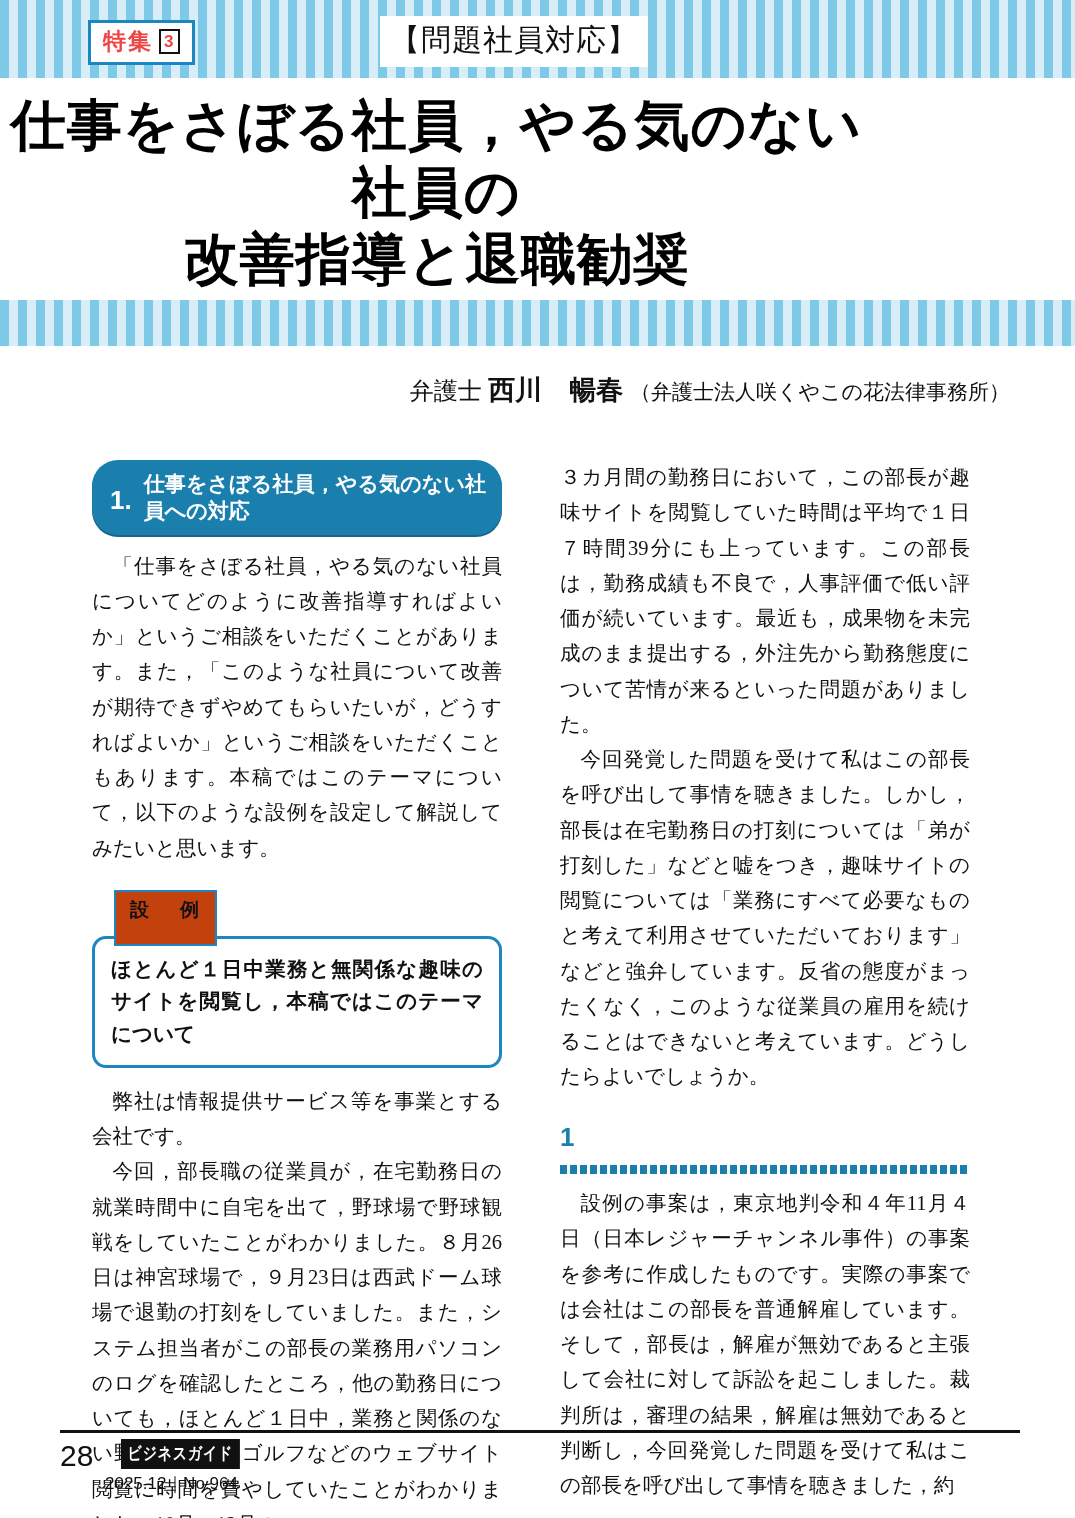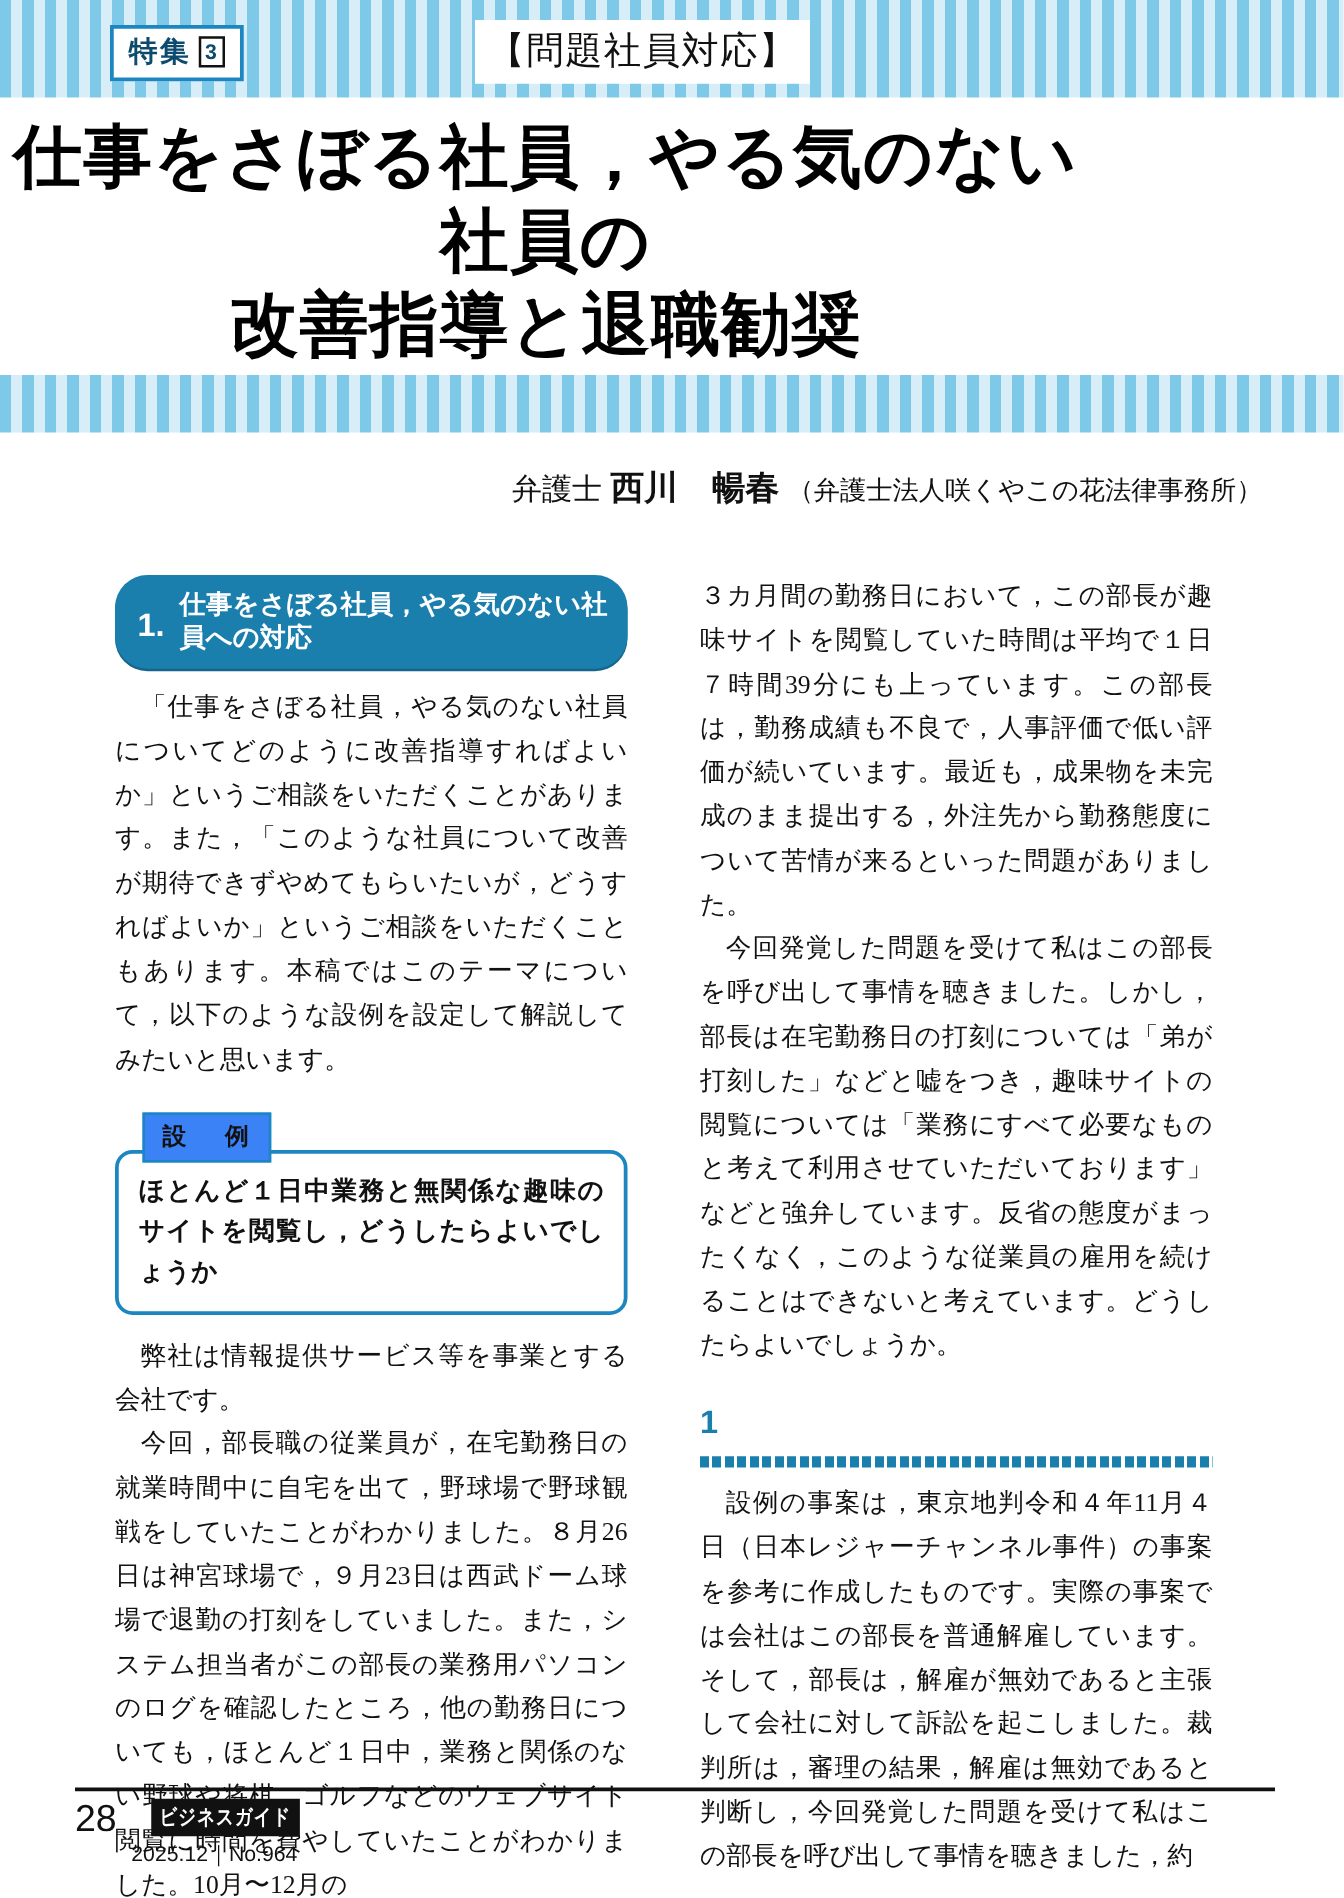--- a/index.html
+++ b/index.html
@@ -41,21 +41,21 @@
     position: absolute;
     left: 88px;
     top: 20px;
     background: #ffffff;
     border: 3px solid #1b86c0;
     padding: 3px 12px 5px 12px;
     font-family: "Liberation Sans", sans-serif;
     font-weight: bold;
     font-size: 23px;
     letter-spacing: 2px;
-    color: #0c4a6e;
+    color: #ef4444;
     display: flex;
     align-items: center;
     gap: 6px;
   }
   .feature-badge .num {
     border: 2px solid #111;
     font-size: 17px;
     line-height: 1;
     padding: 2px 3px;
     display: inline-block;
@@ -158,23 +158,23 @@
 
   
   .example-label {
     display: inline-block;
     border: 2px solid #1b86c0;
     color: #111;
     font-family: "Liberation Sans", sans-serif;
     font-weight: bold;
     font-size: 19px;
     letter-spacing: 6px;
-    padding: 2px 10px 1px 14px;
+    padding: 2px 10px 17px 14px;
     margin-left: 22px;
-    background: #3b82f6;
+    background: #c2410c;
     position: relative;
     z-index: 2;
     top: 10px;
   }
   .example-box {
     border: 3px solid #1b86c0;
     border-radius: 14px;
     padding: 14px 16px 14px 16px;
     font-family: "Liberation Sans", sans-serif;
     font-weight: bold;
@@ -291,21 +291,21 @@
   <div class="sec-head">
     <span class="num">1.</span>
     <span class="txt">仕事をさぼる社員，やる気のない社員への対応</span>
   </div>
 
   <p>「仕事をさぼる社員，やる気のない社員についてどのように改善指導すればよいか」というご相談をいただくことがあります。また，「このような社員について改善が期待できずやめてもらいたいが，どうすればよいか」というご相談をいただくこともあります。本稿ではこのテーマについて，以下のような設例を設定して解説してみたいと思います。</p>
 
   <div class="block-gap"></div>
 
   <div class="example-label">設　例</div>
-  <div class="example-box">ほとんど１日中業務と無関係な趣味のサイトを閲覧し，どうしたらよいでしょうか</div>
+  <div class="example-box">ほとんど１日中業務と無関係な趣味のサイトを閲覧し，本稿ではこのテーマについて</div>
 
   <p>弊社は情報提供サービス等を事業とする会社です。</p>
   <p>今回，部長職の従業員が，在宅勤務日の就業時間中に自宅を出て，野球場で野球観戦をしていたことがわかりました。８月26日は神宮球場で，９月23日は西武ドーム球場で退勤の打刻をしていました。また，システム担当者がこの部長の業務用パソコンのログを確認したところ，他の勤務日についても，ほとんど１日中，業務と関係のない野球や将棋，ゴルフなどのウェブサイト閲覧に時間を費やしていたことがわかりました。10月〜12月の</p>
 </div>
 
 <div class="col col-right">
   <p class="noindent">３カ月間の勤務日において，この部長が趣味サイトを閲覧していた時間は平均で１日７時間39分にも上っています。この部長は，勤務成績も不良で，人事評価で低い評価が続いています。最近も，成果物を未完成のまま提出する，外注先から勤務態度について苦情が来るといった問題がありました。</p>
   <p>今回発覚した問題を受けて私はこの部長を呼び出して事情を聴きました。しかし，部長は在宅勤務日の打刻については「弟が打刻した」などと嘘をつき，趣味サイトの閲覧については「業務にすべて必要なものと考えて利用させていただいております」などと強弁しています。反省の態度がまったくなく，このような従業員の雇用を続けることはできないと考えています。どうしたらよいでしょうか。</p>
 
   <div class="sub-head">

